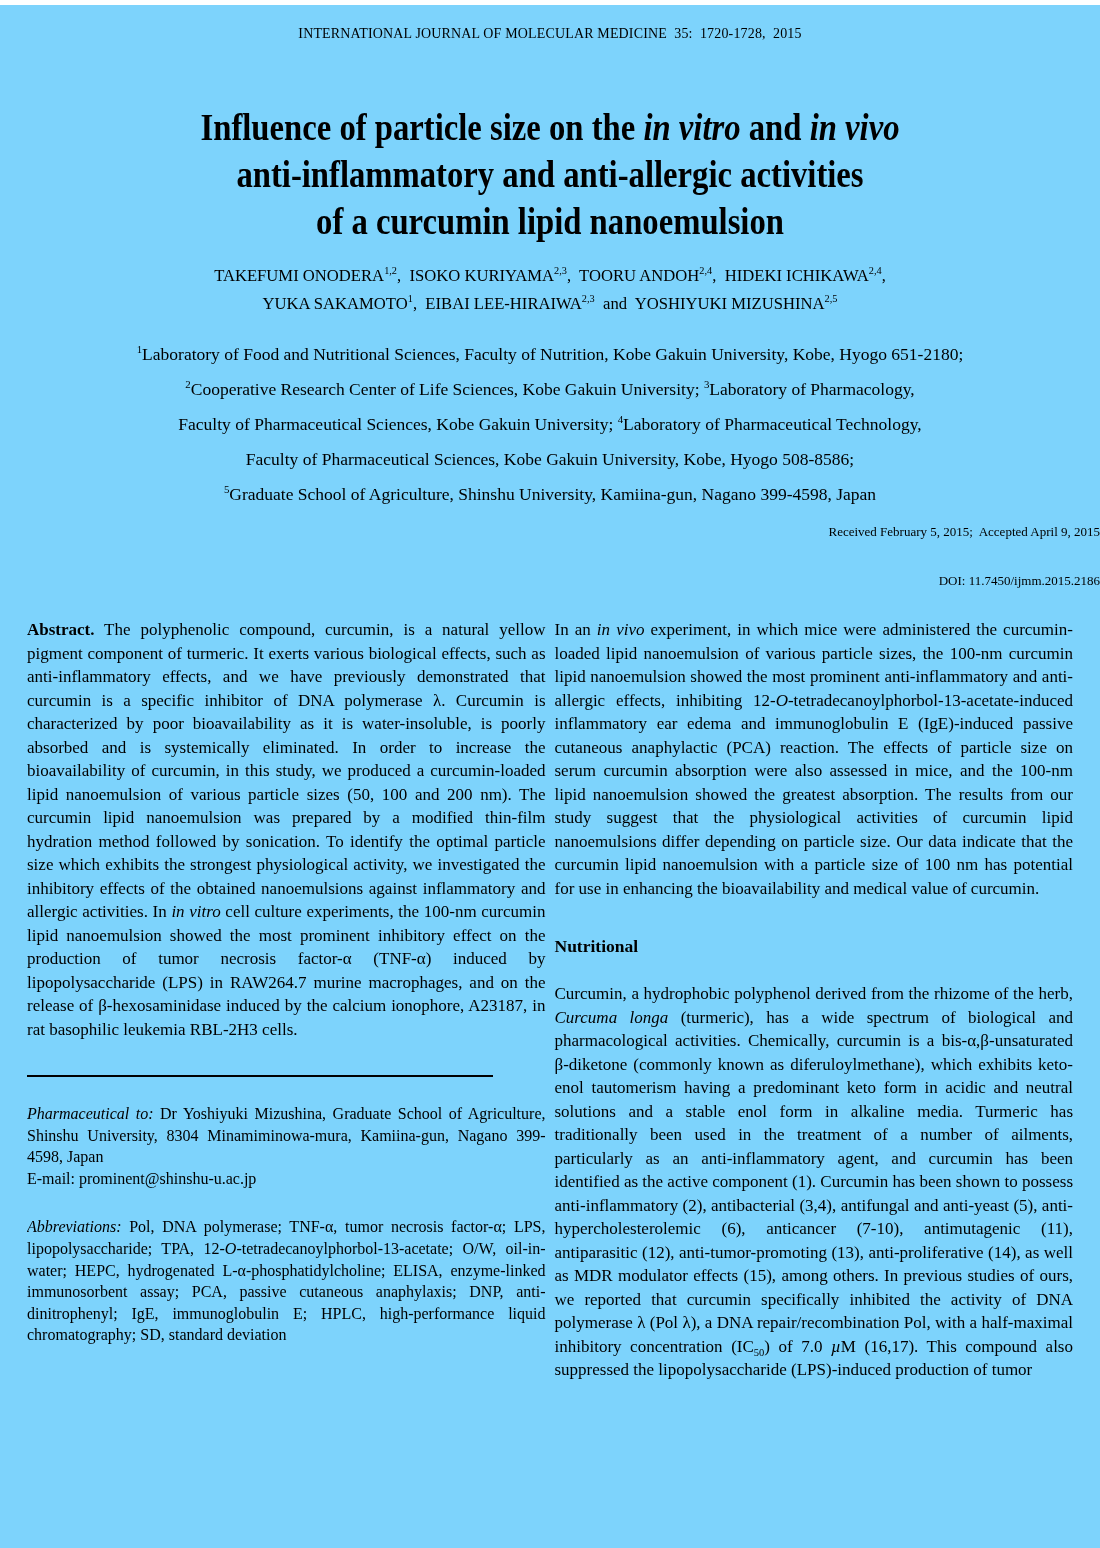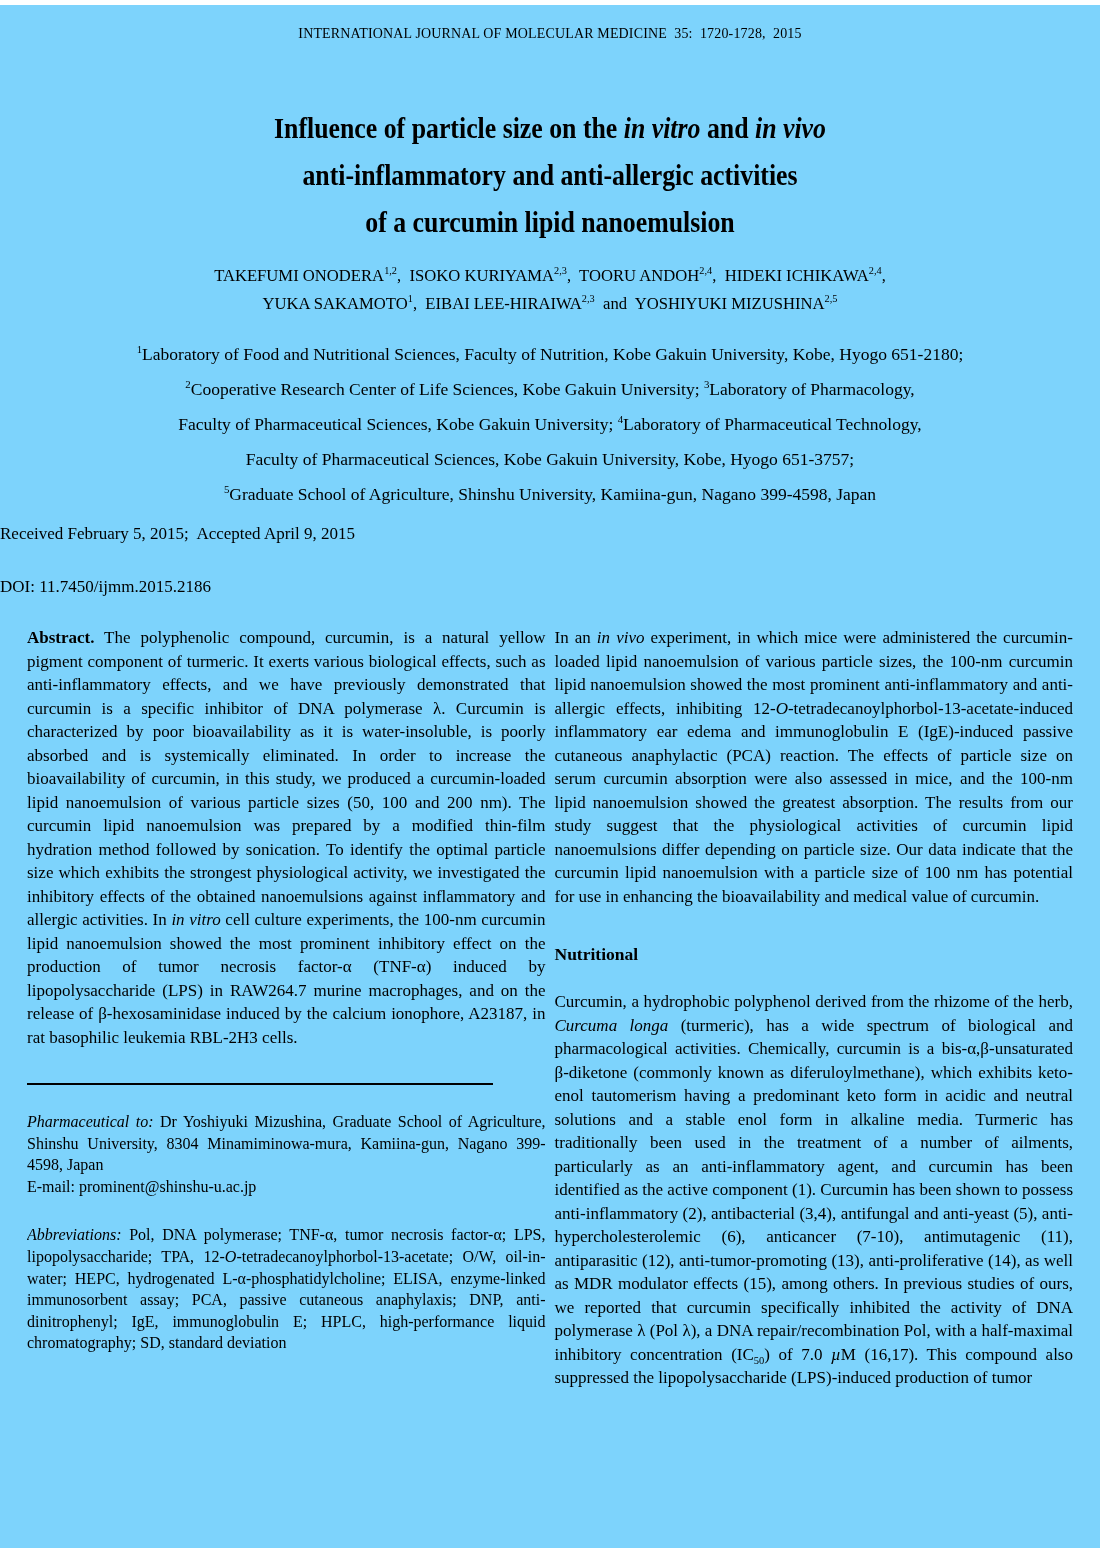--- a/index.html
+++ b/index.html
@@ -18,40 +18,40 @@
     padding-top: 19px;
     text-align: center;
     font-size: 15.5px;
     letter-spacing: 0.2px;
     transform: scaleX(0.9);
   }
   .title-block {
     margin-top: 62px;
     text-align: center;
     font-weight: 700;
-    font-size: 30px;
+    font-size: 38px;
     line-height: 47px;
   }
   .title-line { transform: scaleX(0.86); }
   .authors-block {
     margin-top: 16px;
     text-align: center;
     font-size: 17.5px;
     line-height: 28px;
     transform: scaleX(0.95);
   }
   sup { font-size: 62%; line-height: 0; vertical-align: super; }
   sub { font-size: 62%; line-height: 0; vertical-align: sub; }
   .affiliations-block {
     margin-top: 20px;
     text-align: center;
     font-size: 17.5px;
     line-height: 35px;
   }
-  .meta-line { text-align: left; font-size: 17px; }
+  .meta-line { text-align: right; font-size: 13px; }
   .received-line { margin-top: 12px; }
   .doi-line { margin-top: 33px; }
   .columns {
     display: flex;
     gap: 9px;
     margin: 29px 27px 0 27px;
     height: 926px;
     overflow: hidden;
   }
   .col { flex: 1; min-width: 0; }
@@ -95,21 +95,21 @@
 
   <div class="authors-block">
     <div>TAKEFUMI ONODERA<sup>1,2</sup>,&nbsp; ISOKO KURIYAMA<sup>2,3</sup>,&nbsp; TOORU ANDOH<sup>2,4</sup>,&nbsp; HIDEKI ICHIKAWA<sup>2,4</sup>,</div>
     <div>YUKA SAKAMOTO<sup>1</sup>,&nbsp; EIBAI LEE-HIRAIWA<sup>2,3</sup>&nbsp; and&nbsp; YOSHIYUKI MIZUSHINA<sup>2,5</sup></div>
   </div>
 
   <div class="affiliations-block">
     <div><sup>1</sup>Laboratory of Food and Nutritional Sciences, Faculty of Nutrition, Kobe Gakuin University, Kobe, Hyogo 651-2180;</div>
     <div><sup>2</sup>Cooperative Research Center of Life Sciences, Kobe Gakuin University; <sup>3</sup>Laboratory of Pharmacology,</div>
     <div>Faculty of Pharmaceutical Sciences, Kobe Gakuin University; <sup>4</sup>Laboratory of Pharmaceutical Technology,</div>
-    <div>Faculty of Pharmaceutical Sciences, Kobe Gakuin University, Kobe, Hyogo 651-3757;</div>
+    <div>Faculty of Pharmaceutical Sciences, Kobe Gakuin University, Kobe, Hyogo 508-8586;</div>
     <div><sup>5</sup>Graduate School of Agriculture, Shinshu University, Kamiina-gun, Nagano 399-4598, Japan</div>
   </div>
 
   <div class="meta-line received-line">Received February 5, 2015;&nbsp; Accepted April 9, 2015</div>
 
   <div class="meta-line doi-line">DOI: 11.7450/ijmm.2015.2186</div>
 
   <div class="columns">
 
     <div class="col">

